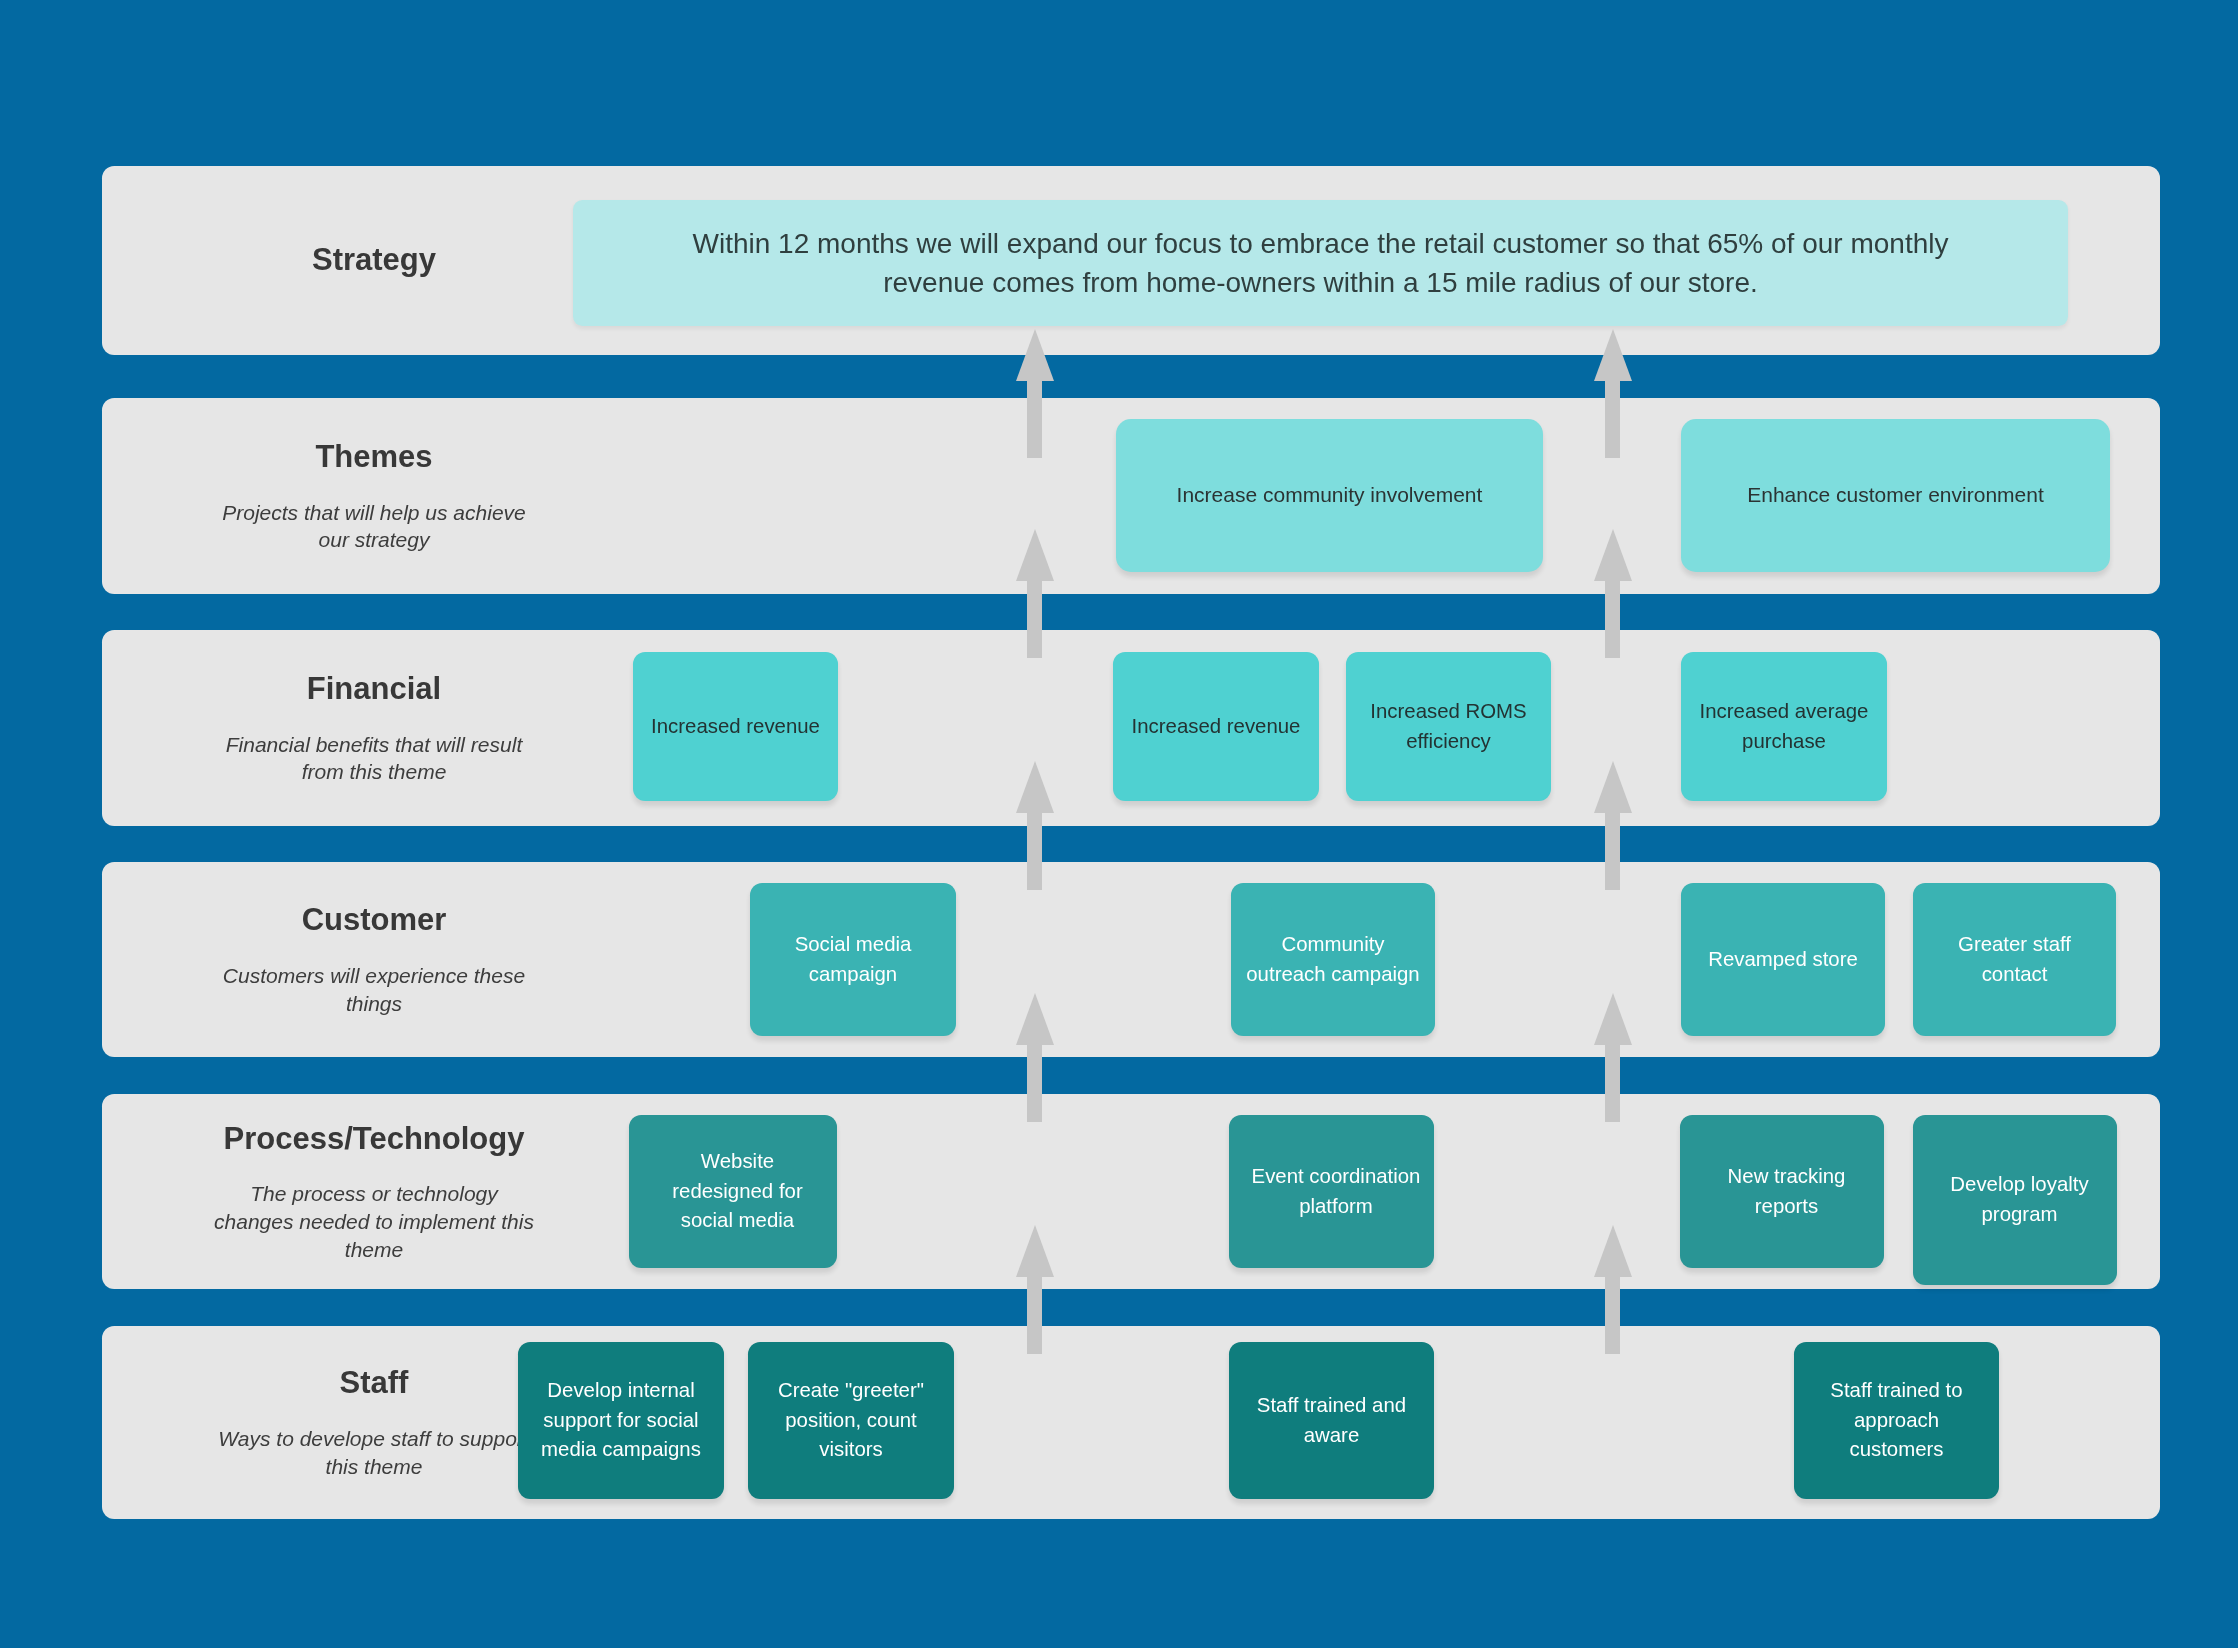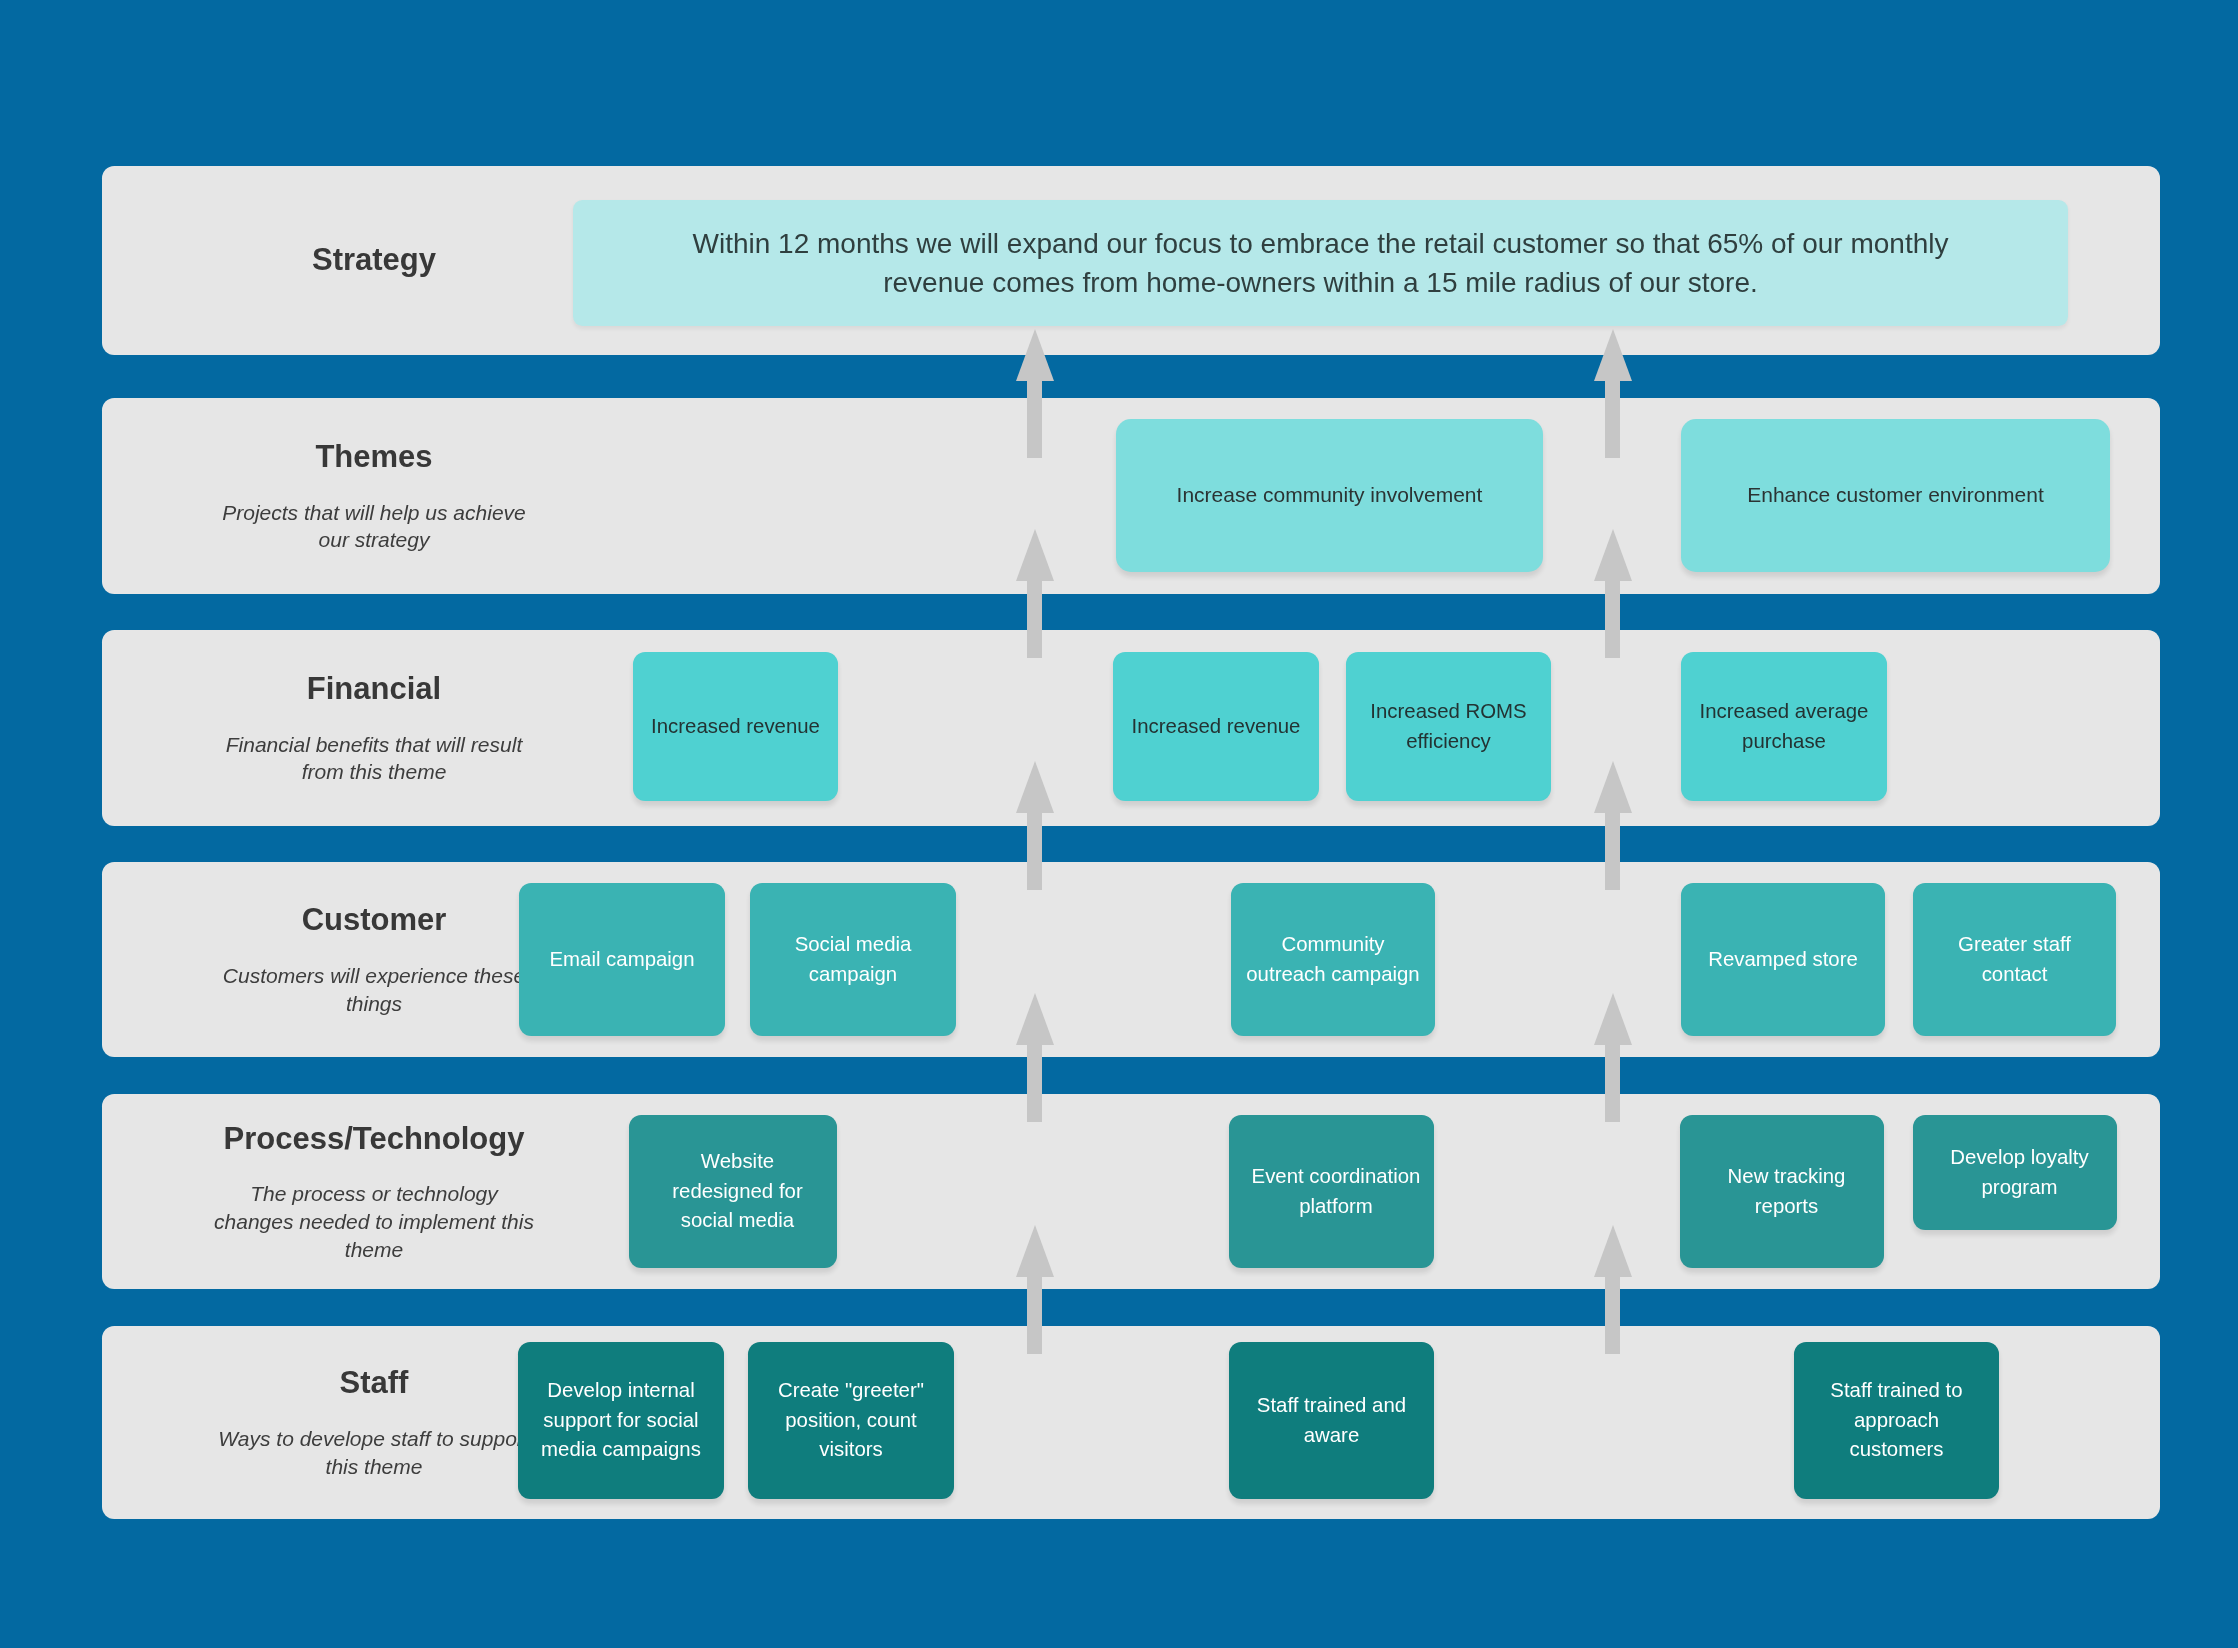--- a/index.html
+++ b/index.html
@@ -89,30 +89,29 @@
   <div class="box box-strategy" style="left:573px;top:200px;width:1495px;height:126px;">Within 12 months we will expand our focus to embrace the retail customer so that 65% of our monthly revenue comes from home-owners within a 15 mile radius of our store.</div>
 
   <div class="box box-themes" style="left:1116px;top:419px;width:427px;height:153px;">Increase community involvement</div>
   <div class="box box-themes" style="left:1681px;top:419px;width:429px;height:153px;">Enhance customer environment</div>
 
   <div class="box box-financial" style="left:633px;top:652px;width:205px;height:149px;">Increased revenue</div>
   <div class="box box-financial" style="left:1113px;top:652px;width:206px;height:149px;">Increased revenue</div>
   <div class="box box-financial" style="left:1346px;top:652px;width:205px;height:149px;">Increased ROMS efficiency</div>
   <div class="box box-financial" style="left:1681px;top:652px;width:206px;height:149px;">Increased average purchase</div>
 
-  <div class="box box-customer" style="left:519px;top:883px;width:206px;height:153px;">Email campaign</div>
   <div class="box box-customer" style="left:750px;top:883px;width:206px;height:153px;">Social media campaign</div>
   <div class="box box-customer" style="left:1231px;top:883px;width:204px;height:153px;">Community outreach campaign</div>
   <div class="box box-customer" style="left:1681px;top:883px;width:204px;height:153px;">Revamped store</div>
   <div class="box box-customer" style="left:1913px;top:883px;width:203px;height:153px;">Greater staff contact</div>
 
   <div class="box box-process" style="left:629px;top:1115px;width:208px;height:153px;">Website redesigned for social media</div>
   <div class="box box-process" style="left:1229px;top:1115px;width:205px;height:153px;">Event coordination platform</div>
   <div class="box box-process" style="left:1680px;top:1115px;width:204px;height:153px;">New tracking reports</div>
-  <div class="box box-process" style="left:1913px;top:1115px;width:204px;height:115px;">Develop loyalty program</div>
+  <div class="box box-process" style="left:1913px;top:1115px;width:204px;height:170px;">Develop loyalty program</div>
 
   <div class="box box-staff" style="left:518px;top:1342px;width:206px;height:157px;">Develop internal support for social media campaigns</div>
   <div class="box box-staff" style="left:748px;top:1342px;width:206px;height:157px;">Create "greeter" position, count visitors</div>
   <div class="box box-staff" style="left:1229px;top:1342px;width:205px;height:157px;">Staff trained and aware</div>
   <div class="box box-staff" style="left:1794px;top:1342px;width:205px;height:157px;">Staff trained to approach customers</div>
 
   <div class="arrow" style="left:1015px;top:329px;">
       <div class="arrow-head"></div>
       <div class="arrow-tail"></div>
     </div>

